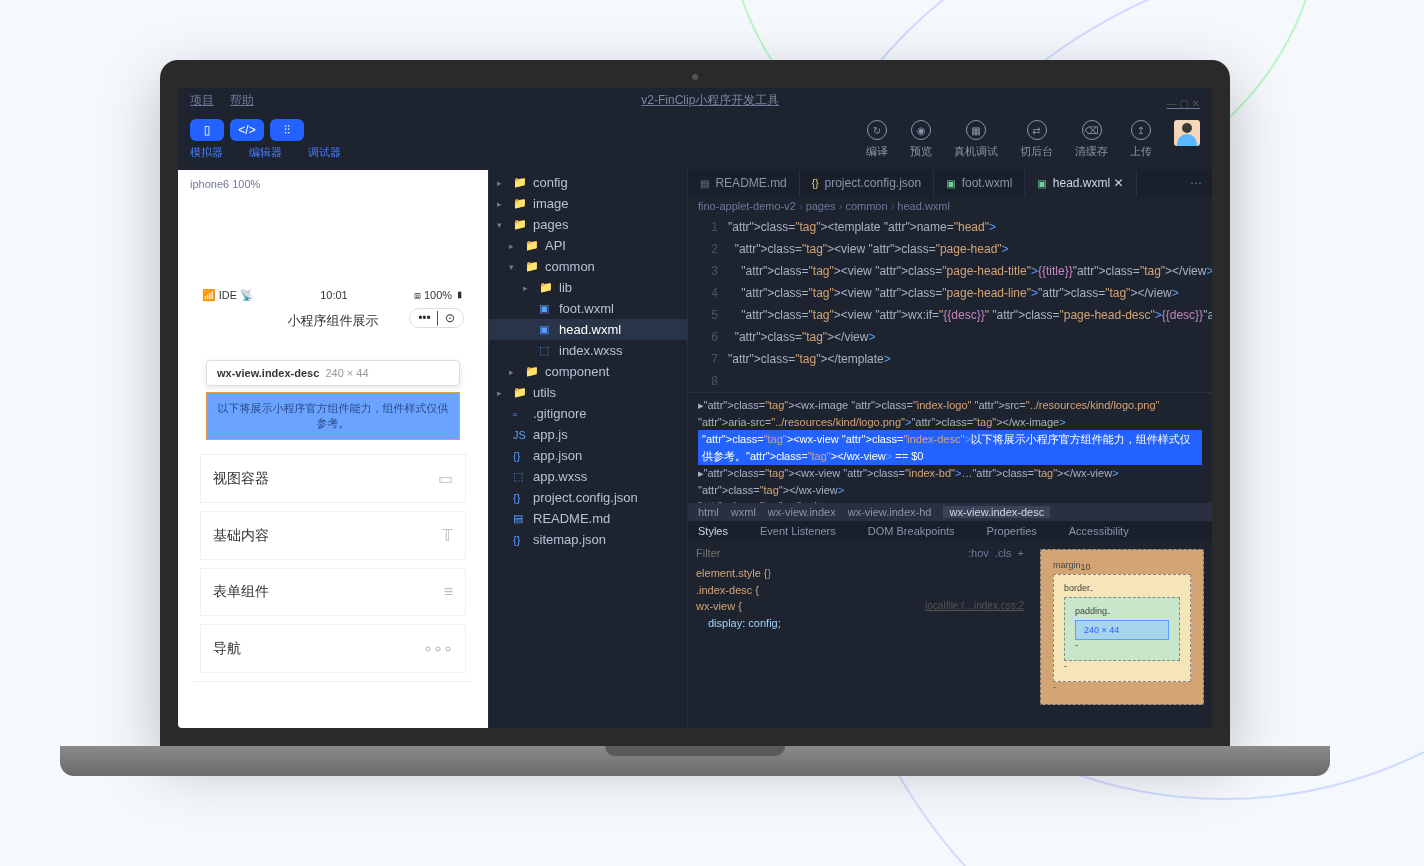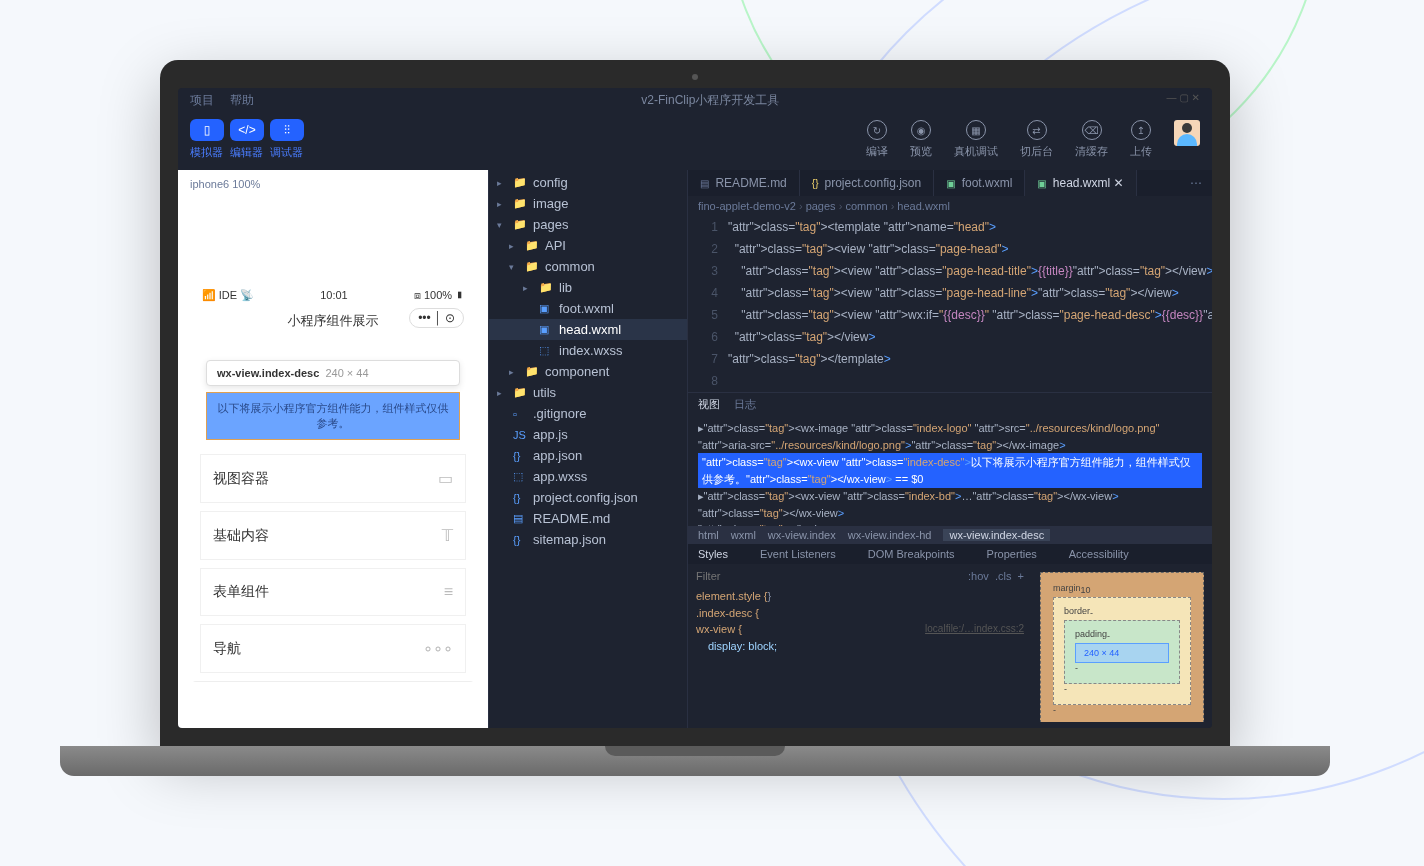--- a/index.html
+++ b/index.html
@@ -14,29 +14,29 @@
 
 .laptop { position: absolute; top: 60px; left: 160px; width: 1070px; }
 .screen-bezel { background: #2a2a2a; border-radius: 18px 18px 0 0; padding: 28px 18px 18px 18px; box-shadow: 0 20px 60px rgba(0,0,0,.25); }
 .camera { width: 6px; height: 6px; border-radius: 50%; background: #555; position: absolute; top: 14px; left: 50%; transform: translateX(-50%); }
 .laptop-base { height: 30px; background: linear-gradient(#8a8a8a,#6a6a6a); margin: 0 -100px; border-radius: 0 0 14px 14px; position: relative; }
 .laptop-base::before { content: ""; position: absolute; top: 0; left: 50%; transform: translateX(-50%); width: 180px; height: 10px; background: #5a5a5a; border-radius: 0 0 10px 10px; }
 
 
 .ide { background: #1e2330; color: #a8b2c4; width: 100%; height: 640px; font-size: 12px; display: flex; flex-direction: column; border-radius: 4px; overflow: hidden; }
 
-.menubar { display: flex; align-items: flex-start; padding: 4px 12px; color: #6b7a99; font-size: 12px; }
+.menubar { display: flex; align-items: flex-end; padding: 4px 12px; color: #6b7a99; font-size: 12px; text-decoration: underline; }
 .menubar span { margin-right: 16px; }
 .menubar .title { flex: 1; text-align: center; color: #7a869e; }
 .win-controls { display: flex; gap: 8px; color: #555; font-size: 10px; }
 
 .toolbar { display: flex; align-items: center; padding: 6px 12px 10px 12px; }
 .pill-row { display: flex; gap: 6px; }
 .pill { background: #2462ff; color: #fff; border-radius: 6px; padding: 4px 10px; display: flex; align-items: center; justify-content: center; width: 34px; height: 22px; }
-.pill-labels { display: flex; gap: 7px; color: #4a7dff; font-size: 11px; margin-top: 4px; }
+.pill-labels { display: flex; gap: 26px; color: #4a7dff; font-size: 11px; margin-top: 4px; }
 
 .toolbar-right { margin-left: auto; display: flex; gap: 22px; align-items: flex-start; }
 .tool-btn { display: flex; flex-direction: column; align-items: center; gap: 4px; color: #8a94aa; font-size: 11px; }
 .tool-btn .ico { width: 20px; height: 20px; border: 1.5px solid #8a94aa; border-radius: 50%; display: flex; align-items: center; justify-content: center; font-size: 10px; }
 .avatar { width: 26px; height: 26px; background: #f5d6b8; border-radius: 3px; position: relative; overflow: hidden; }
 .avatar::after { content: ""; position: absolute; bottom: 0; left: 3px; right: 3px; height: 12px; background: #5bb8ff; border-radius: 10px 10px 0 0; }
 .avatar::before { content: ""; position: absolute; top: 3px; left: 8px; width: 10px; height: 10px; background: #3a3a3a; border-radius: 50%; }
 
 .workspace { display: flex; flex: 1; overflow: hidden; }
 
@@ -358,24 +358,20 @@
                 <div class="gutter">7</div>
                 <div class="codetext"><span <span="" class="&lt;span">"attr"</span>&gt;class=<span class="str">"tag"</span>&gt;&lt;/template<span class="tag">&gt;</span></div>
               </div>
               <div class="code">
                 <div class="gutter">8</div>
                 <div class="codetext"></div>
               </div>
             </div>
 
           <div class="devtools">
-            <div class="devtabs">
-              <span class="dactive">视图</span>
-              <span>日志</span>
-            </div>
             <div class="dom-view" id="domview"><div>▸<span <span="" class="&lt;span">"attr"</span>&gt;class=<span class="str">"tag"</span>&gt;&lt;wx-image <span class="&lt;span">"attr"</span>&gt;class=<span class="str">"index-logo"</span> <span class="&lt;span">"attr"</span>&gt;src=<span class="str">"../resources/kind/logo.png"</span> <span class="&lt;span">"attr"</span>&gt;aria-src=<span class="str">"../resources/kind/logo.png"</span><span class="tag">&gt;</span><span <span="" class="&lt;span">"attr"</span>&gt;class=<span class="str">"tag"</span>&gt;&lt;/wx-image<span class="tag">&gt;</span></div><div class="hl"><span <span="" class="&lt;span">"attr"</span>&gt;class=<span class="str">"tag"</span>&gt;&lt;wx-view <span class="&lt;span">"attr"</span>&gt;class=<span class="str">"index-desc"</span><span class="tag">&gt;</span>以下将展示小程序官方组件能力，组件样式仅供参考。<span <span="" class="&lt;span">"attr"</span>&gt;class=<span class="str">"tag"</span>&gt;&lt;/wx-view<span class="tag">&gt;</span> == $0</div><div>▸<span <span="" class="&lt;span">"attr"</span>&gt;class=<span class="str">"tag"</span>&gt;&lt;wx-view <span class="&lt;span">"attr"</span>&gt;class=<span class="str">"index-bd"</span><span class="tag">&gt;</span>…<span <span="" class="&lt;span">"attr"</span>&gt;class=<span class="str">"tag"</span>&gt;&lt;/wx-view<span class="tag">&gt;</span></div><div><span <span="" class="&lt;span">"attr"</span>&gt;class=<span class="str">"tag"</span>&gt;&lt;/wx-view<span class="tag">&gt;</span></div><div><span <span="" class="&lt;span">"attr"</span>&gt;class=<span class="str">"tag"</span>&gt;&lt;/body<span class="tag">&gt;</span></div></div>
             <div class="dom-crumb" id="domcrumb">
                 <span>html</span>
                 <span>wxml</span>
                 <span>wx-view.index</span>
                 <span>wx-view.index-hd</span>
                 <span class="dc-active">wx-view.index-desc</span>
               </div>
             <div class="styles-row" id="styletabs">
                 <span class="dactive">Styles</span>
@@ -388,21 +384,21 @@
               <div class="styles-left">
                 <div class="filterbar">
                   <input placeholder="Filter" style="">
                   <span>:hov</span>&nbsp;&nbsp;<span>.cls</span>&nbsp;&nbsp;+
                 </div>
                 <div id="css-rules">
                     <div class="css-rule"><span class="sel">element.style {</span>}</div>
                     <div class="css-rule"><span class="sel">.index-desc {</span><span class="src">
                         <style></span><span class="prop">margin-top: 10px;</span><span class="prop">color: ▪var(--weui-FG-1);</span><span class="prop">font-size: 14px;</span>}</style>
                       </span></div>
-                    <div class="css-rule"><span class="sel">wx-view {</span><span class="src">localfile:/…index.css:2</span><span class="prop">display: block;</span></div>
+                    <div class="css-rule"><span class="sel">wx-view {</span><span class="src">localfile:/…index.css:2</span><span class="prop">display: config;</span></div>
                   </div>
               </div>
               <div class="boxmodel">
                 <div class="bm-margin">
                   <span class="bm-label" style="float:left">margin</span>
                   <span>10</span>
                   <div class="bm-border">
                     <span class="bm-label" style="float:left">border</span>
                     <span>-</span>
                     <div class="bm-padding">

